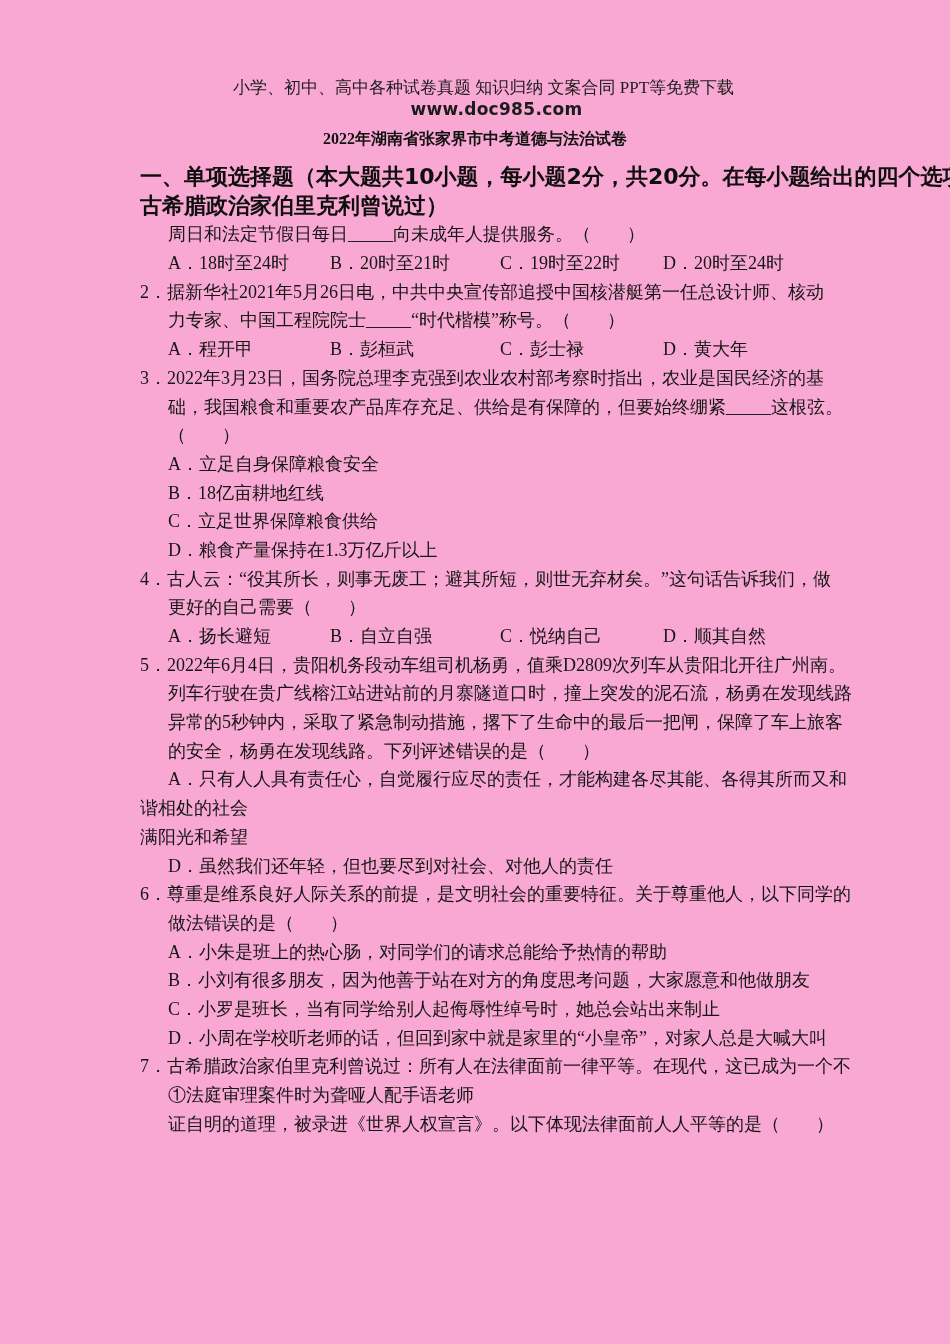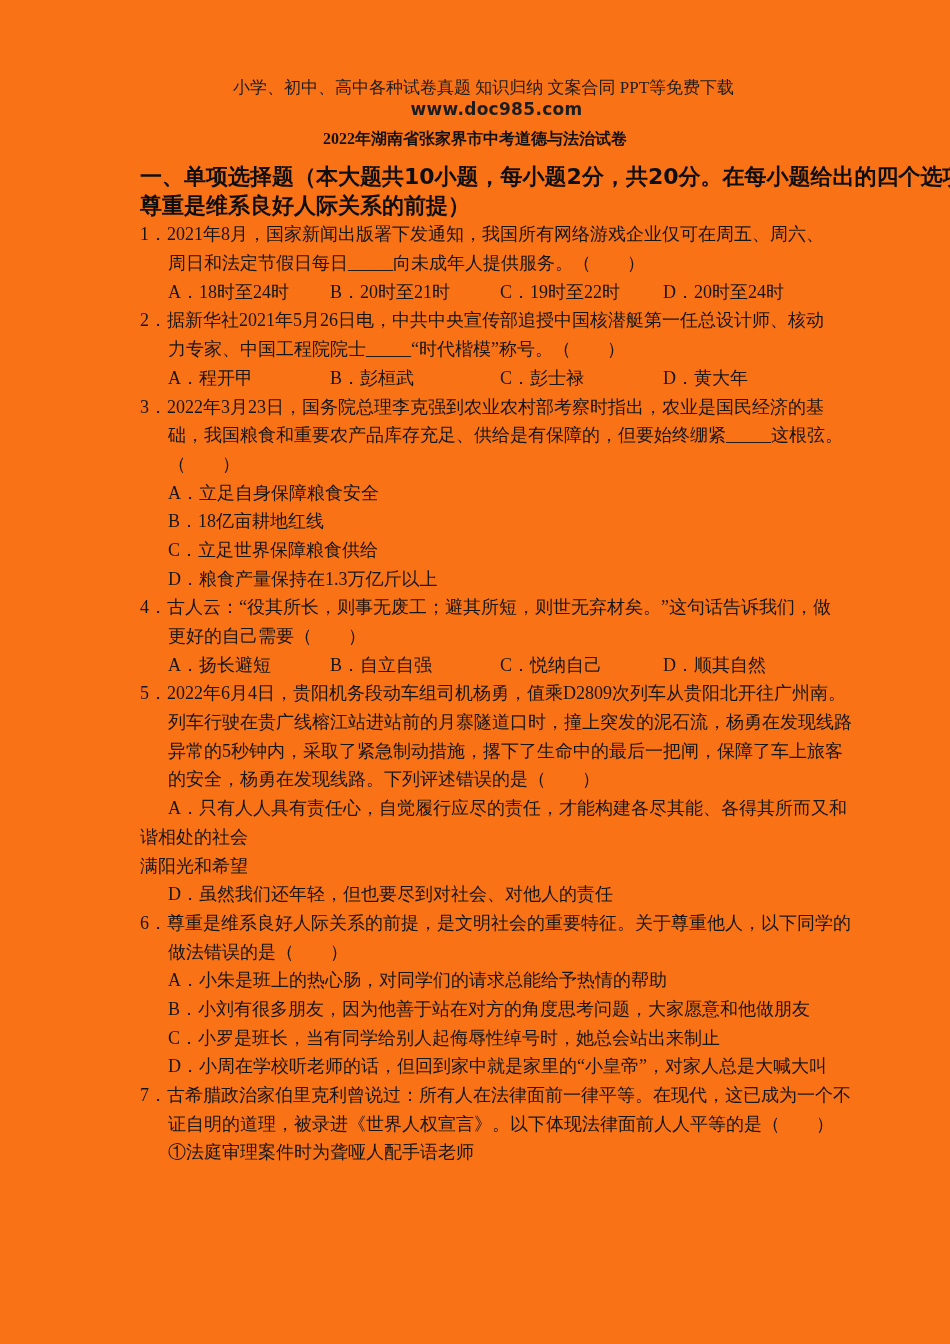--- a/index.html
+++ b/index.html
@@ -4,21 +4,21 @@
 <style>
   html, body {
     margin: 0;
     padding: 0;
     background: #ffffff;
   }
   .page {
     position: relative;
     width: 950px;
     height: 1344px;
-    background: #f97316;
+    background: #f9a8d4;
     overflow: hidden;
     color: #161616;
     font-family: "Liberation Serif", "DejaVu Serif", serif;
   }
   .site-header {
     position: absolute;
     top: 56px;
     left: 0;
     width: 100%;
     text-align: center;
@@ -79,24 +79,23 @@
 
   <div class="site-header">
     <span>小学、初中、高中各种试卷真题 知识归纳 文案合同 PPT等免费下载</span>
     <span class="url">www.doc985.com</span>
   </div>
 
   <div class="doc-title">2022年湖南省张家界市中考道德与法治试卷</div>
 
   <div class="content">
     <div class="line sec">一、单项选择题（本大题共10小题，每小题2分，共20分。在每小题给出的四个选项中，</div>
-    <div class="line sec">尊重是维系良好人际关系的前提）</div>
+    <div class="line sec">古希腊政治家伯里克利曾说过）</div>
     <div id="questions">
         <div class="question">
-          <div class="line">1．2021年8月，国家新闻出版署下发通知，我国所有网络游戏企业仅可在周五、周六、</div>
           <div class="line ind">周日和法定节假日每日_____向未成年人提供服务。（　　）</div>
           <div class="line ind opt-row"><span class="opt">A．18时至24时</span><span class="opt">B．20时至21时</span><span class="opt">C．19时至22时</span><span class="opt">D．20时至24时</span></div>
         </div>
         <div class="question">
           <div class="line">2．据新华社2021年5月26日电，中共中央宣传部追授中国核潜艇第一任总设计师、核动</div>
           <div class="line ind">力专家、中国工程院院士_____“时代楷模”称号。（　　）</div>
           <div class="line ind opt-row"><span class="opt">A．程开甲</span><span class="opt">B．彭桓武</span><span class="opt">C．彭士禄</span><span class="opt">D．黄大年</span></div>
         </div>
         <div class="question">
           <div class="line">3．2022年3月23日，国务院总理李克强到农业农村部考察时指出，农业是国民经济的基</div>
@@ -125,19 +124,19 @@
         <div class="question">
           <div class="line">6．尊重是维系良好人际关系的前提，是文明社会的重要特征。关于尊重他人，以下同学的</div>
           <div class="line ind">做法错误的是（　　）</div>
           <div class="line ind">A．小朱是班上的热心肠，对同学们的请求总能给予热情的帮助</div>
           <div class="line ind">B．小刘有很多朋友，因为他善于站在对方的角度思考问题，大家愿意和他做朋友</div>
           <div class="line ind">C．小罗是班长，当有同学给别人起侮辱性绰号时，她总会站出来制止</div>
           <div class="line ind">D．小周在学校听老师的话，但回到家中就是家里的“小皇帝”，对家人总是大喊大叫</div>
         </div>
         <div class="question">
           <div class="line">7．古希腊政治家伯里克利曾说过：所有人在法律面前一律平等。在现代，这已成为一个不</div>
+          <div class="line ind">①法庭审理案件时为聋哑人配手语老师</div>
           <div class="line ind">证自明的道理，被录进《世界人权宣言》。以下体现法律面前人人平等的是（　　）</div>
-          <div class="line ind">①法庭审理案件时为聋哑人配手语老师</div>
         </div>
       </div>
   </div>
 
 </div>
 
 </body></html>

